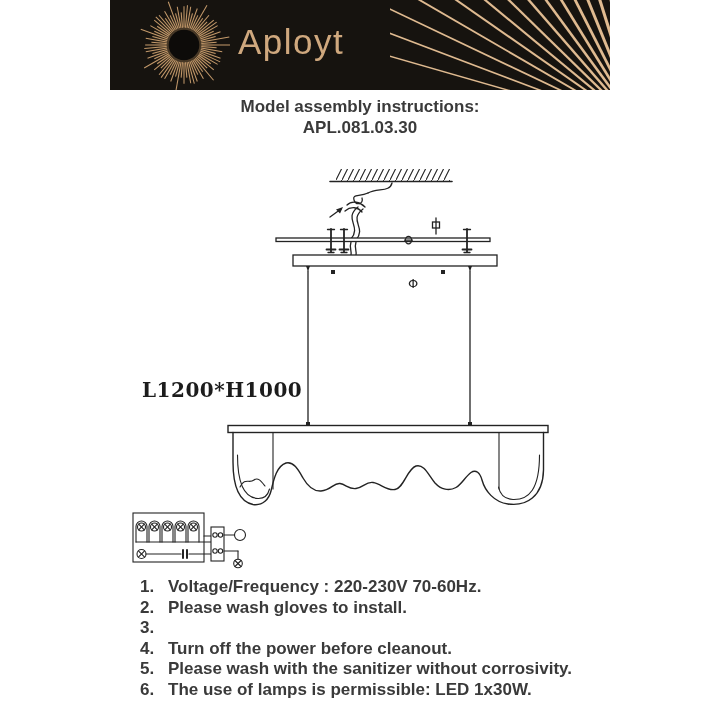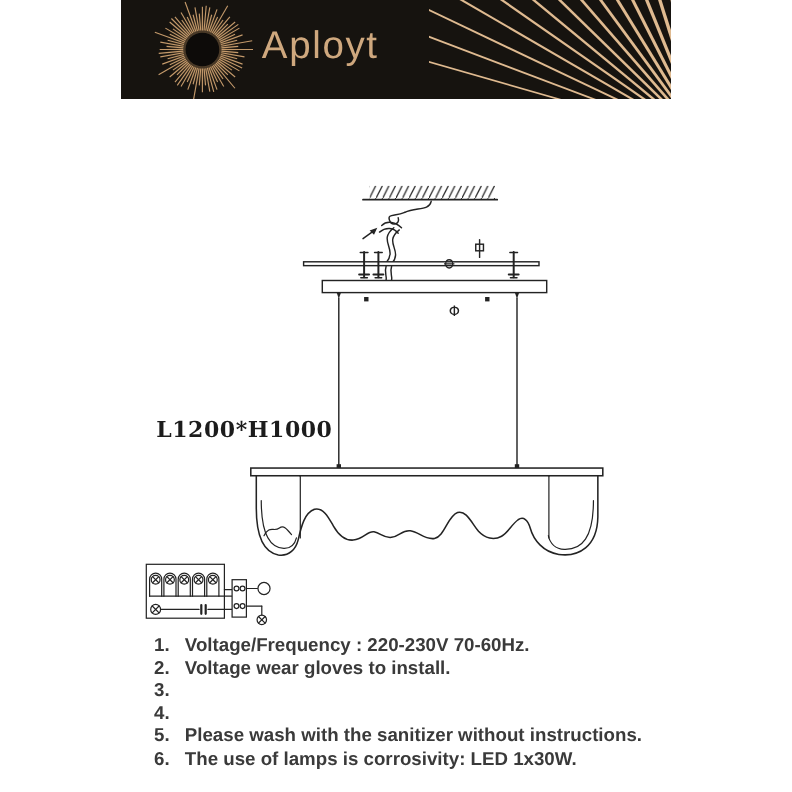--- a/index.html
+++ b/index.html
@@ -128,20 +128,24 @@
           <line x1="229.05755543997424" y1="93.9204751228799" x2="51.04677667975517" y2="-195.75548633264083" stroke="#dfba90" stroke-width="2.67"></line>
           <line x1="231.92929920748767" y1="92.31457198144466" x2="78.32834247113283" y2="-211.01156617627566" stroke="#dfba90" stroke-width="2.8"></line>
           <line x1="234.92331201515978" y1="90.95012173558766" x2="106.77146414401784" y2="-223.97384351191727" stroke="#dfba90" stroke-width="2.93"></line>
           <line x1="238.0193359285352" y1="89.83635645792305" x2="136.18369132108444" y2="-234.55461364973115" stroke="#dfba90" stroke-width="3.06"></line>
           <line x1="241.1964227908965" y1="88.98081204941147" x2="166.36601651351668" y2="-242.68228553059106" stroke="#dfba90" stroke-width="3.19"></line>
           <line x1="244.4330759615974" y1="88.38927725033719" x2="197.11422163517534" y2="-248.30186612179676" stroke="#dfba90" stroke-width="3.3200000000000003"></line>
         </g>
     </svg>
   </div>
 
+  <div class="title">
+    <div>Model assembly instructions:</div>
+    <div>APL.081.03.30</div>
+  </div>
 
   <svg class="draw" viewBox="0 0 720 720" fill="none" stroke="#232323" stroke-width="1.3" stroke-linecap="round">
     <defs>
       <pattern id="hatch" width="6" height="12" patternUnits="userSpaceOnUse">
         <line x1="0" y1="12" x2="6" y2="0" stroke="#232323" stroke-width="1.1"></line>
       </pattern>
     </defs>
 
     <g>
       <rect x="336" y="169" width="114" height="12" fill="url(#hatch)" stroke="none"></rect>
@@ -278,31 +282,32 @@
     </g>
   </svg>
 
   <ol class="instr">
     <li>
       <span class="num">1.</span>
       <span>Voltage/Frequency : 220-230V 70-60Hz.</span>
       </li>
     <li>
       <span class="num">2.</span>
-      <span>Voltage wear gloves to install.</span>
+      <span>Please wash gloves to install.</span>
       </li>
     <li>
       <span class="num">3.</span>
       </li>
     <li>
       <span class="num">4.</span>
+      <span>Turn off the power before cleanout.</span>
       </li>
     <li>
       <span class="num">5.</span>
-      <span>Please wash with the sanitizer without instructions.</span>
+      <span>Please wash with the sanitizer without corrosivity.</span>
       </li>
     <li>
       <span class="num">6.</span>
-      <span>The use of lamps is corrosivity: LED 1x30W.</span>
+      <span>The use of lamps is permissible: LED 1x30W.</span>
       </li>
   </ol>
 
 </div>
 
 </body></html>

